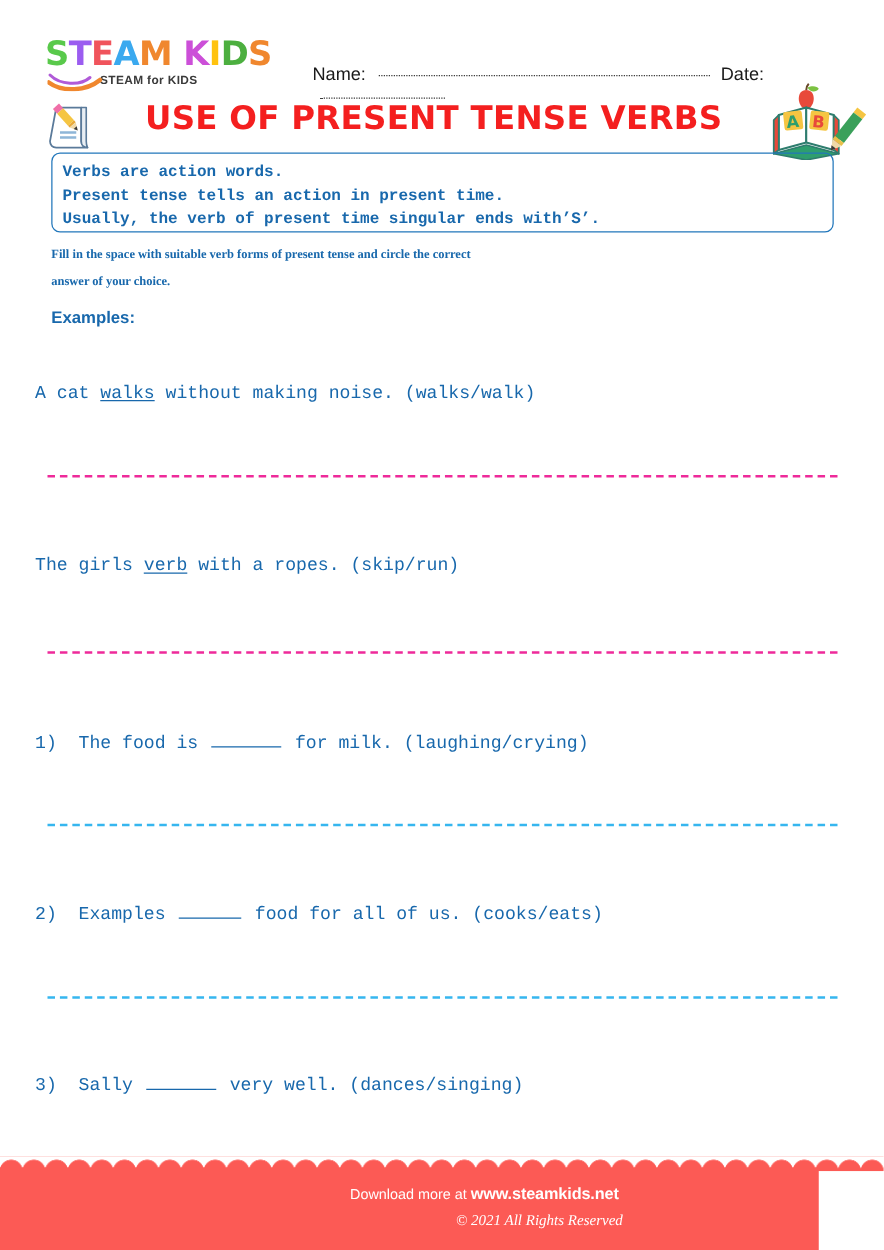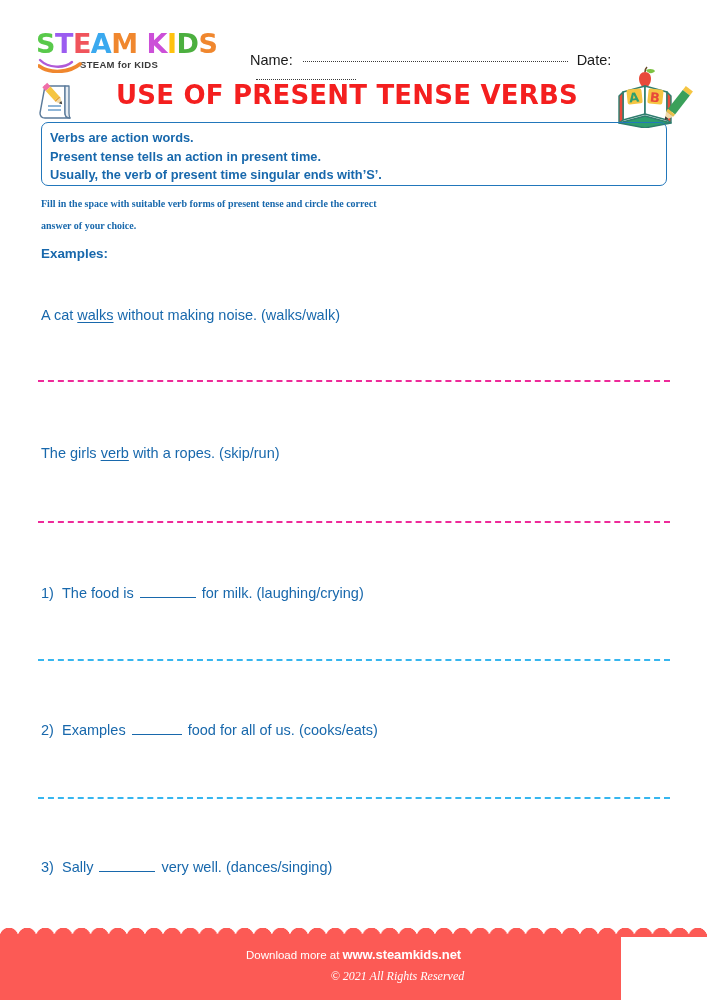--- a/index.html
+++ b/index.html
@@ -132,21 +132,21 @@
     left: 41px;
     top: 122px;
     width: 626px;
     height: 64px;
     border: 1.3px solid #2277bb;
     border-radius: 7px;
     box-sizing: border-box;
     padding: 6px 0 0 8px;
   }
   .rule-line {
-    font-family: Liberation Sans, sans-serif;
+    font-family: Liberation Mono, monospace;
     font-weight: bold;
     font-size: 12.8px;
     color: #1868ac;
     line-height: 18.5px;
     white-space: nowrap;
   }
 
   
   .directions {
     position: absolute;
@@ -166,22 +166,22 @@
     font-weight: bold;
     font-size: 13.4px;
     color: #1868ac;
     line-height: 22px;
     margin-top: 6px;
   }
 
   
   .sentence {
     position: absolute;
-    left: 41px;
-    font-family: Liberation Sans, sans-serif;
+    left: 28px;
+    font-family: Liberation Mono, monospace;
     font-size: 14.5px;
     color: #1868ac;
     white-space: nowrap;
   }
   .sentence .ul {
     text-decoration: underline;
     text-underline-offset: 2px;
   }
   .blank {
     display: inline-block;
@@ -205,20 +205,21 @@
   .divider.cyan  { border-color: #36b6ef; }
 
   
   .footer {
     position: absolute;
     left: 0;
     bottom: 0;
     width: 621px;
     height: 66px;
     background: #fc5a55;
+    padding-left: 34px;
   }
   .scallop {
     position: absolute;
     top: -9px;
     left: 0;
     width: 707px;
     height: 12px;
     background:
       radial-gradient(circle at 9px 12px, #fc5a55 9px, rgba(252,90,85,0) 9.5px);
     background-size: 18.13px 12px;

